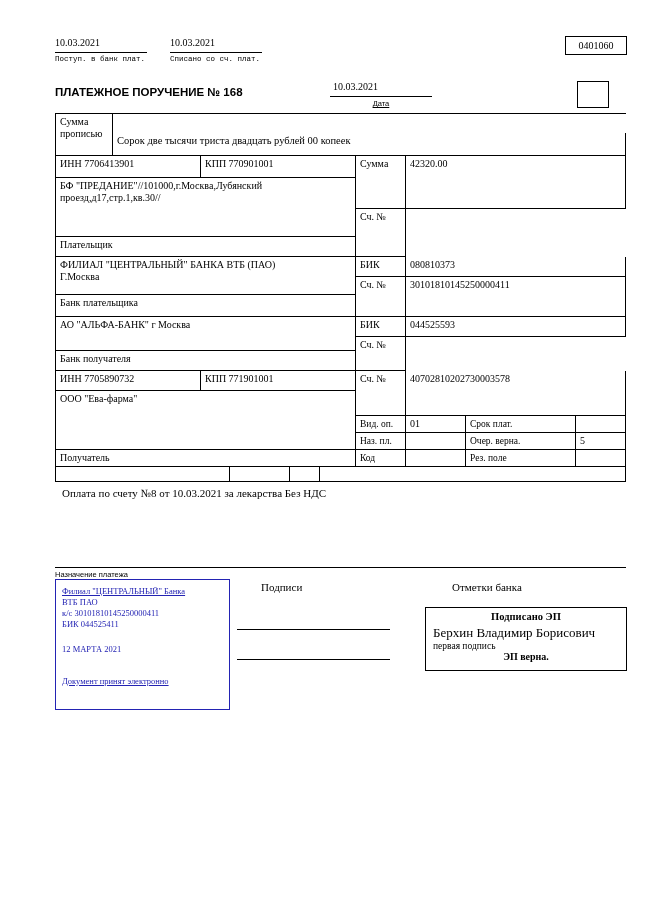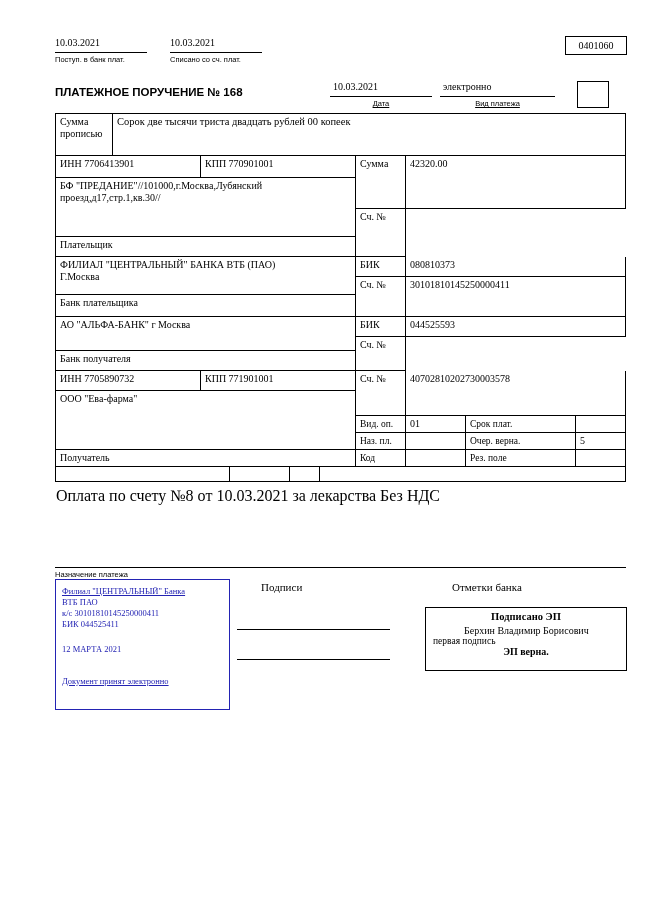--- a/index.html
+++ b/index.html
@@ -4,21 +4,21 @@
 <style>
   html,body{margin:0;padding:0;background:#e8e8e8;}
   .page{
     position:relative; width:660px; height:919px; background:#ffffff;
     font-family:"Liberation Serif", serif; color:#000; overflow:hidden;
   }
   
   .top-dates{position:absolute; left:55px; top:37px; display:flex;}
   .hdr-field{margin-right:23px;}
   .hdr-date{width:92px; font-size:10px; line-height:12px; padding-bottom:3px; border-bottom:1px solid #000;}
-  .hdr-label{font-family:Liberation Sans, sans-serif; font-size:7.5px; margin-top:2px; color:#000;}
+  .hdr-label{font-family:Liberation Mono, monospace; font-size:7.5px; margin-top:2px; color:#000;}
   .form-code-box{position:absolute; left:565px; top:36px; width:60px; height:17px; border:1px solid #000;
     text-align:center; font-size:10px; line-height:17px;}
   
   .doc-title{position:absolute; left:55px; top:86px; font-family:"Liberation Sans",sans-serif;
     font-weight:bold; font-size:11.5px;}
   .title-field{position:absolute; top:81px;}
   .tf-date{left:330px; width:102px;}
   .tf-kind{left:440px; width:115px;}
   .field-value{font-size:10px; line-height:12px; padding:0 0 3px 3px; border-bottom:1px solid #000;}
   .field-label{font-family:"Liberation Sans",sans-serif; font-size:7.5px; margin-top:2px; text-align:center;text-decoration:underline;}
@@ -61,38 +61,38 @@
   .ga-kl{grid-area:16/4/17/5}  .ga-kv{grid-area:16/5/17/6}
   .ga-rzl{grid-area:16/6/17/7} .ga-rzv{grid-area:16/7/17/8}
   
   .budget-strip{position:absolute; left:55px; top:467px; width:571px; height:15px;
     box-sizing:border-box; border-left:1px solid #000; border-right:1px solid #000; border-bottom:1px solid #000;
     display:flex;}
   .strip-cell{box-sizing:border-box; height:100%; border-right:1px solid #000;}
   .sc1{width:174px;} .sc2{width:60px;} .sc3{width:30px;}
   .sc4{flex:1; border-right:none;}
   
-  .purpose-text{position:absolute; left:56px; top:487px; font-size:16px;}
+  .purpose-text{position:absolute; left:62px; top:487px; font-size:11px;}
   .purpose-caption{position:absolute; left:55px; top:567px; width:571px; box-sizing:border-box;
     border-top:1px solid #000; padding-top:2px;
     font-family:"Liberation Sans",sans-serif; font-size:7.5px;}
   
   .blue-stamp{position:absolute; left:55px; top:579px; width:175px; height:131px; box-sizing:border-box;
     border:1px solid #2323b3; color:#2323b3; font-size:8.5px; line-height:11px; padding:6px 6px 4px 6px;}
   .bs-u{text-decoration:underline;}
   .bs-date{margin-top:14px;}
   .bs-footer{margin-top:21px;}
   .signatures-title{position:absolute; left:261px; top:581px; font-size:11px;}
   .bank-marks-title{position:absolute; left:452px; top:581px; font-size:11px;}
   .sig-line{position:absolute; left:237px; width:153px; border-top:1px solid #000; height:0;}
   .sig-line1{top:629px;} .sig-line2{top:659px;}
   .ep-stamp{position:absolute; left:425px; top:607px; width:202px; height:64px; box-sizing:border-box;
     border:1px solid #000; padding:3px 7px;}
   .ep-title{font-weight:bold; font-size:10.5px; text-align:center;}
-  .ep-name{font-size:10px; margin-top:3px;margin-left:31px;}
+  .ep-name{font-size:13px; margin-top:3px;}
   .ep-role{font-size:9.5px; }
   .ep-verified{font-weight:bold; font-size:10px; text-align:center;}
 </style>
 </head>
 <body>
 
 <div class="page">
 
   <div class="top-dates">
     <div class="hdr-field">
@@ -104,29 +104,25 @@
       <div class="hdr-label">Списано со сч. плат.</div>
     </div>
   </div>
   <div class="form-code-box">0401060</div>
 
   <div class="doc-title">ПЛАТЕЖНОЕ ПОРУЧЕНИЕ № 168</div>
   <div class="title-field tf-date">
     <div class="field-value">10.03.2021</div>
     <div class="field-label">Дата</div>
   </div>
-  <div class="title-field tf-kind">
-    <div class="field-value">электронно</div>
-    <div class="field-label">Вид платежа</div>
-  </div>
   <div class="small-box"></div>
 
   <div class="main-table">
     <div class="cell ga-amtl">Сумма прописью</div>
-    <div class="cell ga-amtv" style="font-size:10.5px;">Сорок две тысячи триста двадцать рублей 00 копеек</div>
+    <div class="cell ga-amtv" style="font-size:10.5px;margin-top:19px;">Сорок две тысячи триста двадцать рублей 00 копеек</div>
 
     <div class="cell ga-pinn">ИНН 7706413901</div>
     <div class="cell ga-pkpp">КПП 770901001</div>
     <div class="cell ga-suml">Сумма</div>
     <div class="cell ga-sumv">42320.00</div>
 
     <div class="cell ga-pname">БФ "ПРЕДАНИЕ"//101000,г.Москва,Лубянский проезд,д17,стр.1,кв.30//</div>
     <div class="cell ga-pacl">Сч. №</div>
     <div class="cell ga-pcap">Плательщик</div>
 

